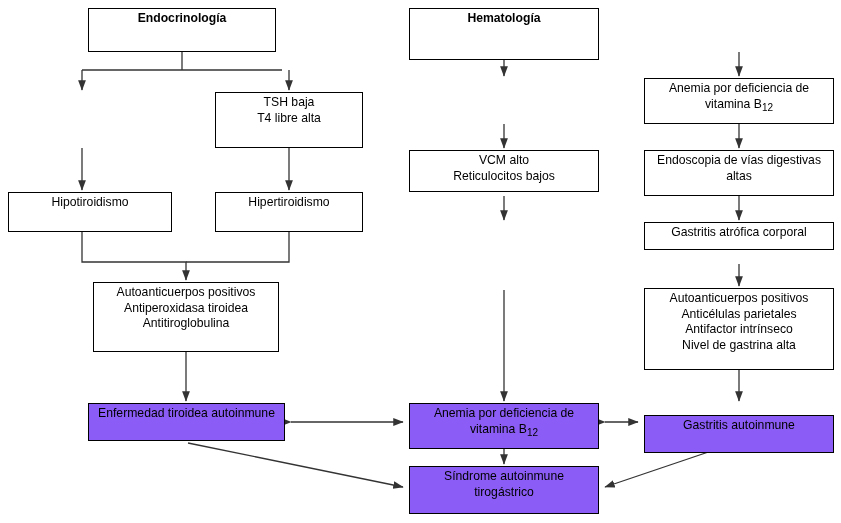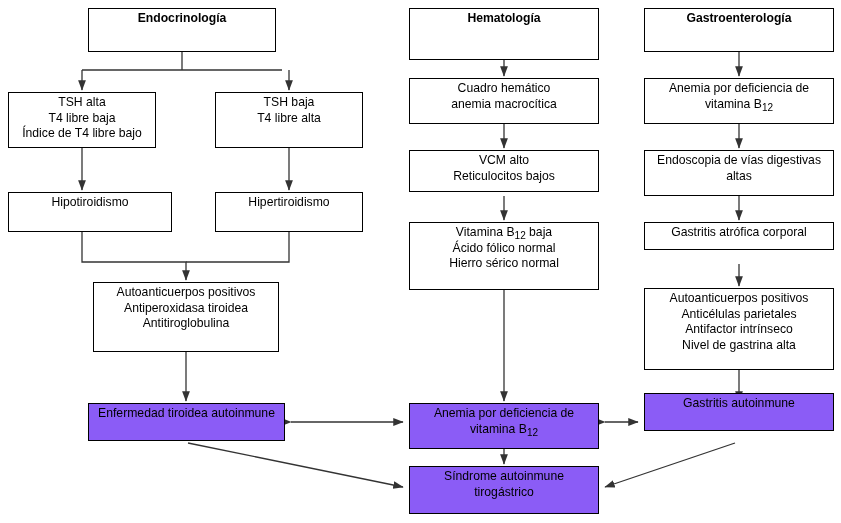--- a/index.html
+++ b/index.html
@@ -96,25 +96,20 @@
       <path d="M188,443 L403,487" marker-end="url(#ah)"></path>
       <path d="M504,449 L504,464" marker-end="url(#ah)"></path>
       <path d="M735,443 L605,487" marker-end="url(#ah)"></path>
     </g>
   </svg>
 
   <div class="node header" style="left:88px; top:8px; width:188px; height:44px;">
     <span class="txt">Endocrinología</span>
   </div>
 
-  <div class="node" style="left:8px; top:92px; width:148px; height:56px;">
-    <span class="txt">TSH alta
-T4 libre baja
-Índice de T4 libre bajo</span>
-  </div>
 
   <div class="node" style="left:215px; top:92px; width:148px; height:56px;">
     <span class="txt">TSH baja
 T4 libre alta</span>
   </div>
 
   <div class="node" style="left:8px; top:192px; width:164px; height:40px;">
     <span class="txt">Hipotiroidismo</span>
   </div>
 
@@ -129,49 +124,37 @@
   </div>
 
   <div class="node shaded" style="left:88px; top:403px; width:197px; height:38px;">
     <span class="txt">Enfermedad tiroidea autoinmune</span>
   </div>
 
   <div class="node header" style="left:409px; top:8px; width:190px; height:52px;">
     <span class="txt">Hematología</span>
   </div>
 
-  <div class="node" style="left:409px; top:78px; width:190px; height:46px;">
-    <span class="txt">Cuadro hemático
-anemia macrocítica</span>
-  </div>
 
   <div class="node" style="left:409px; top:150px; width:190px; height:42px;">
     <span class="txt">VCM alto
 Reticulocitos bajos</span>
   </div>
 
-  <div class="node" style="left:409px; top:222px; width:190px; height:68px;">
-    <span class="txt">Vitamina B<sub>12</sub> baja
-Ácido fólico normal
-Hierro sérico normal</span>
-  </div>
 
   <div class="node shaded" style="left:409px; top:403px; width:190px; height:46px;">
     <span class="txt">Anemia por deficiencia de
 vitamina B<sub>12</sub></span>
   </div>
 
   <div class="node shaded" style="left:409px; top:466px; width:190px; height:48px;">
     <span class="txt">Síndrome autoinmune
 tirogástrico</span>
   </div>
 
-  <div class="node header" style="left:644px; top:8px; width:190px; height:44px;">
-    <span class="txt">Gastroenterología</span>
-  </div>
 
   <div class="node" style="left:644px; top:78px; width:190px; height:46px;">
     <span class="txt">Anemia por deficiencia de
 vitamina B<sub>12</sub></span>
   </div>
 
   <div class="node" style="left:644px; top:150px; width:190px; height:46px;">
     <span class="txt">Endoscopia de vías digestivas
 altas</span>
   </div>
@@ -180,17 +163,17 @@
     <span class="txt">Gastritis atrófica corporal</span>
   </div>
 
   <div class="node" style="left:644px; top:288px; width:190px; height:82px;">
     <span class="txt">Autoanticuerpos positivos
 Anticélulas parietales
 Antifactor intrínseco
 Nivel de gastrina alta</span>
   </div>
 
-  <div class="node shaded" style="left:644px; top:393px; width:190px; height:38px;">
+  <div class="node shaded" style="left:644px; top:415px; width:190px; height:38px;">
     <span class="txt">Gastritis autoinmune</span>
   </div>
 
 </div>
 
 </body></html>

